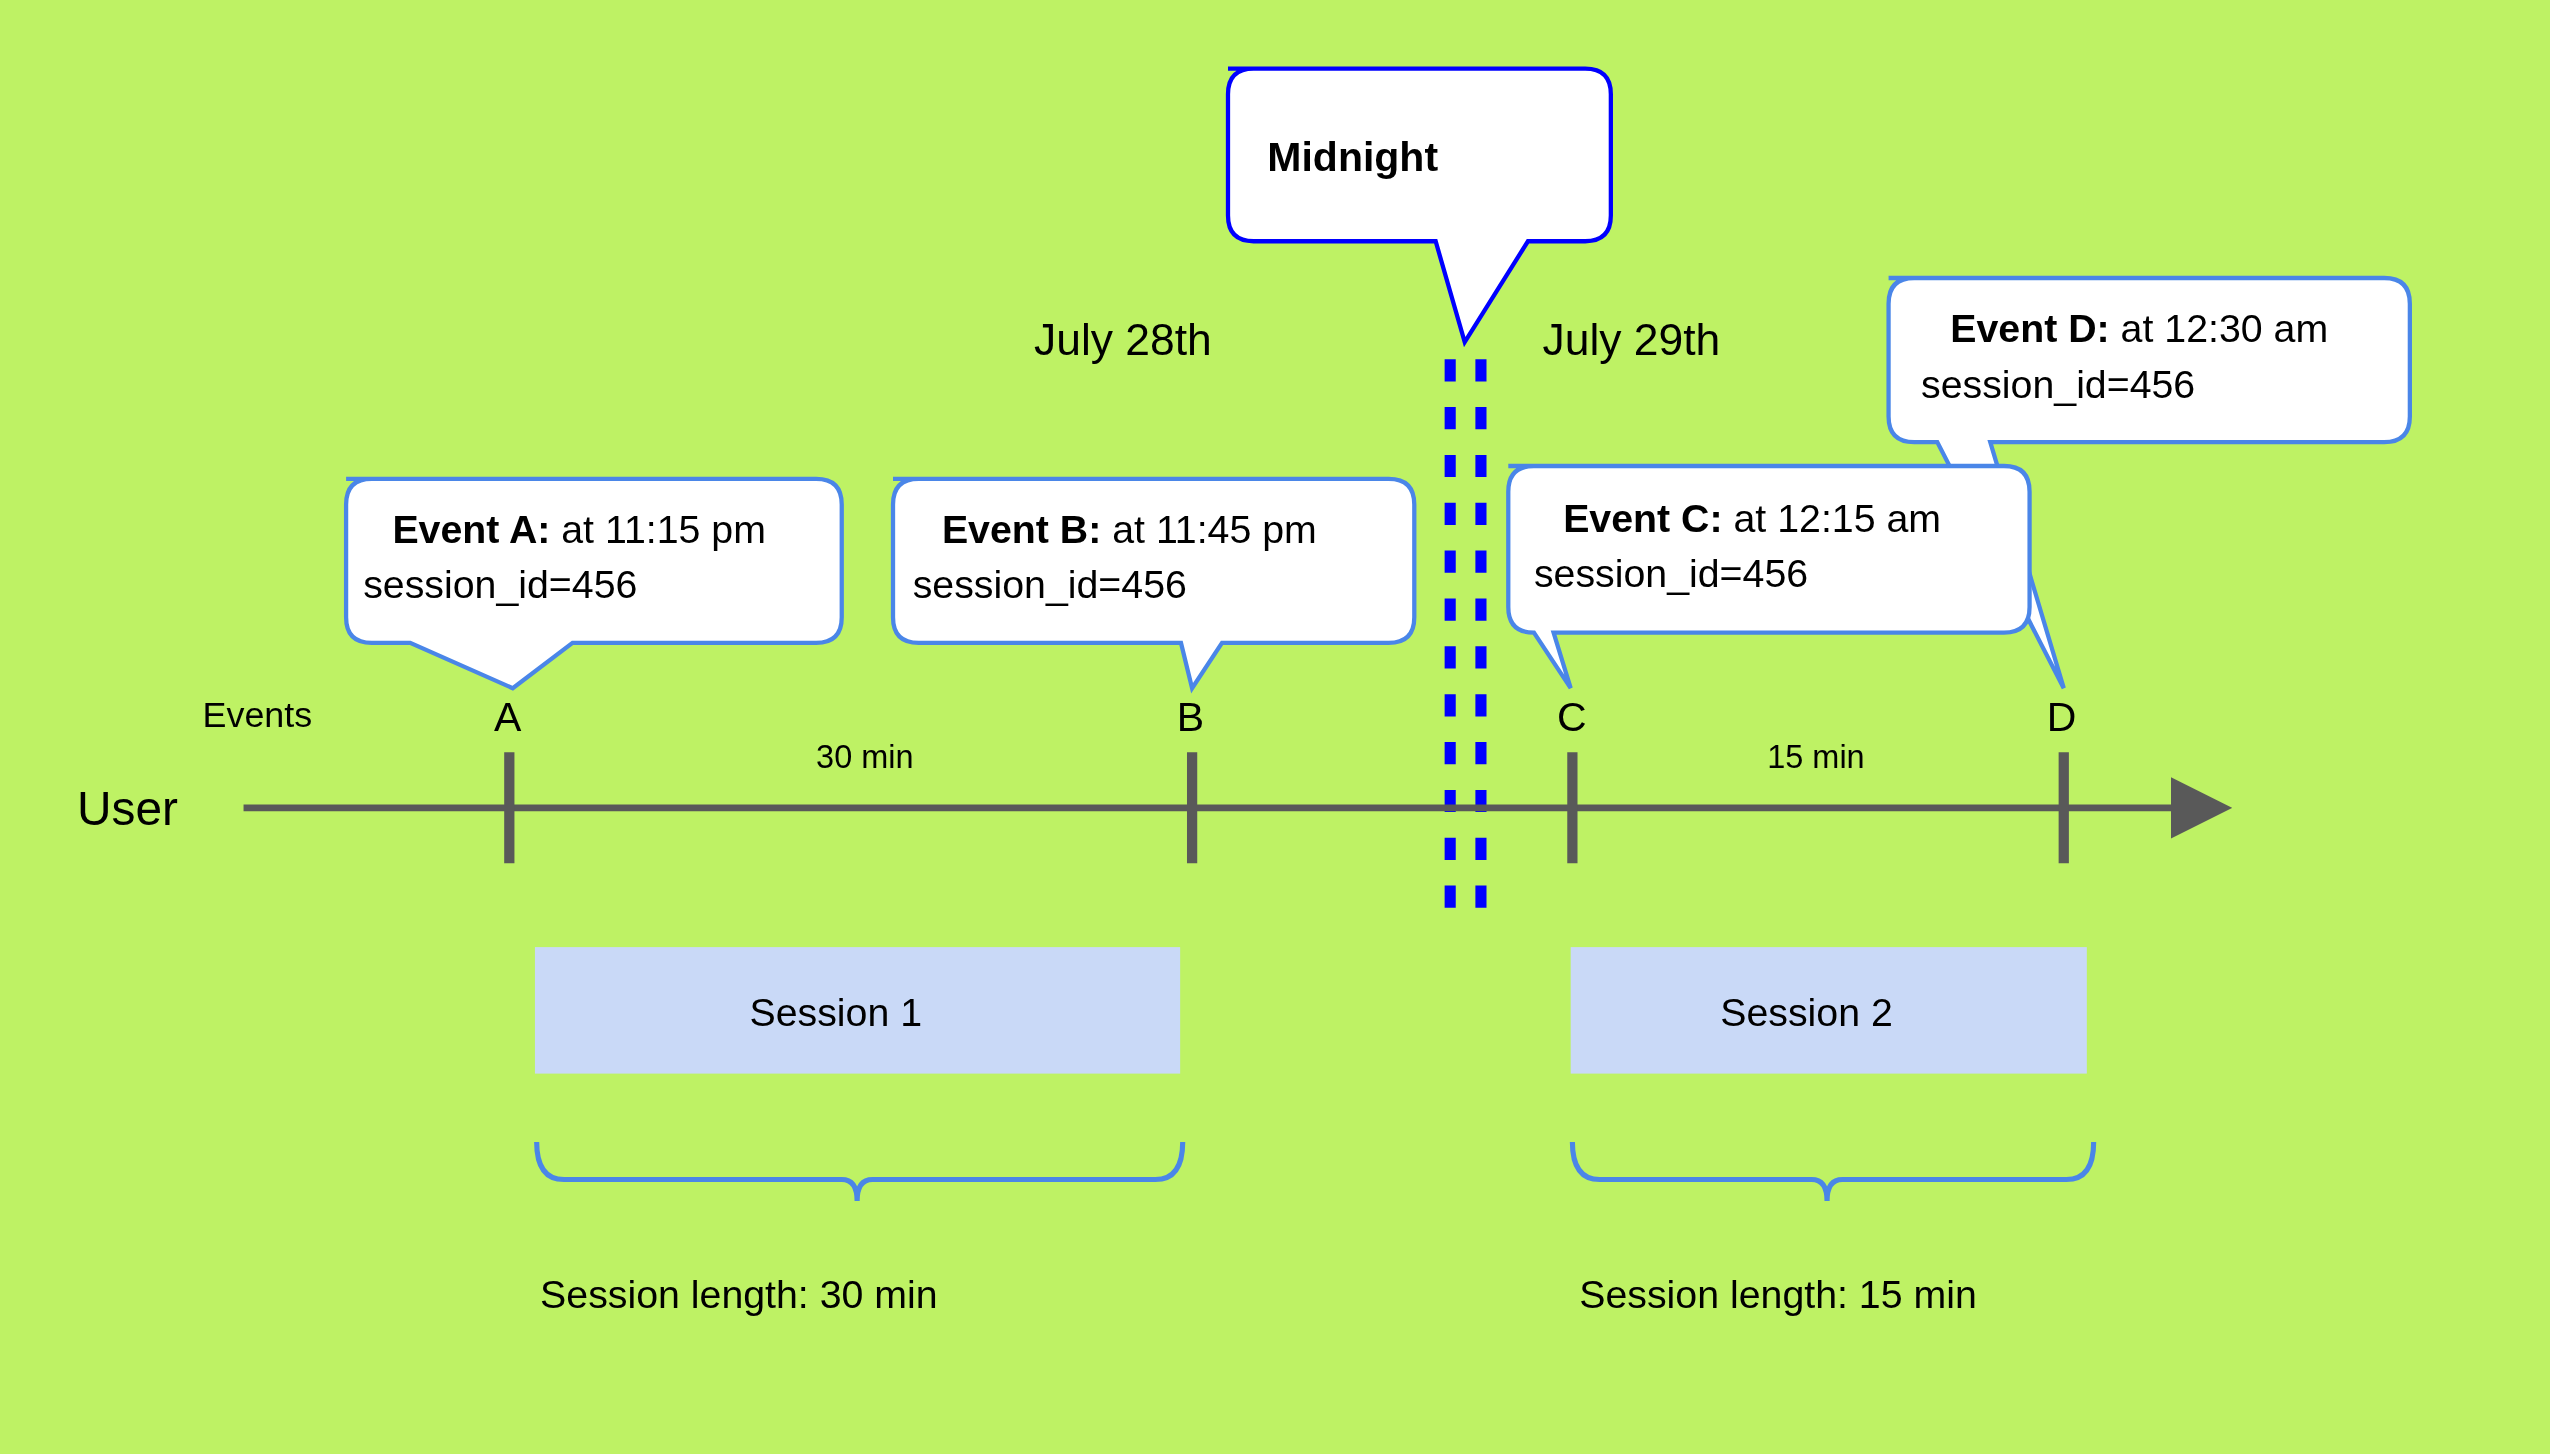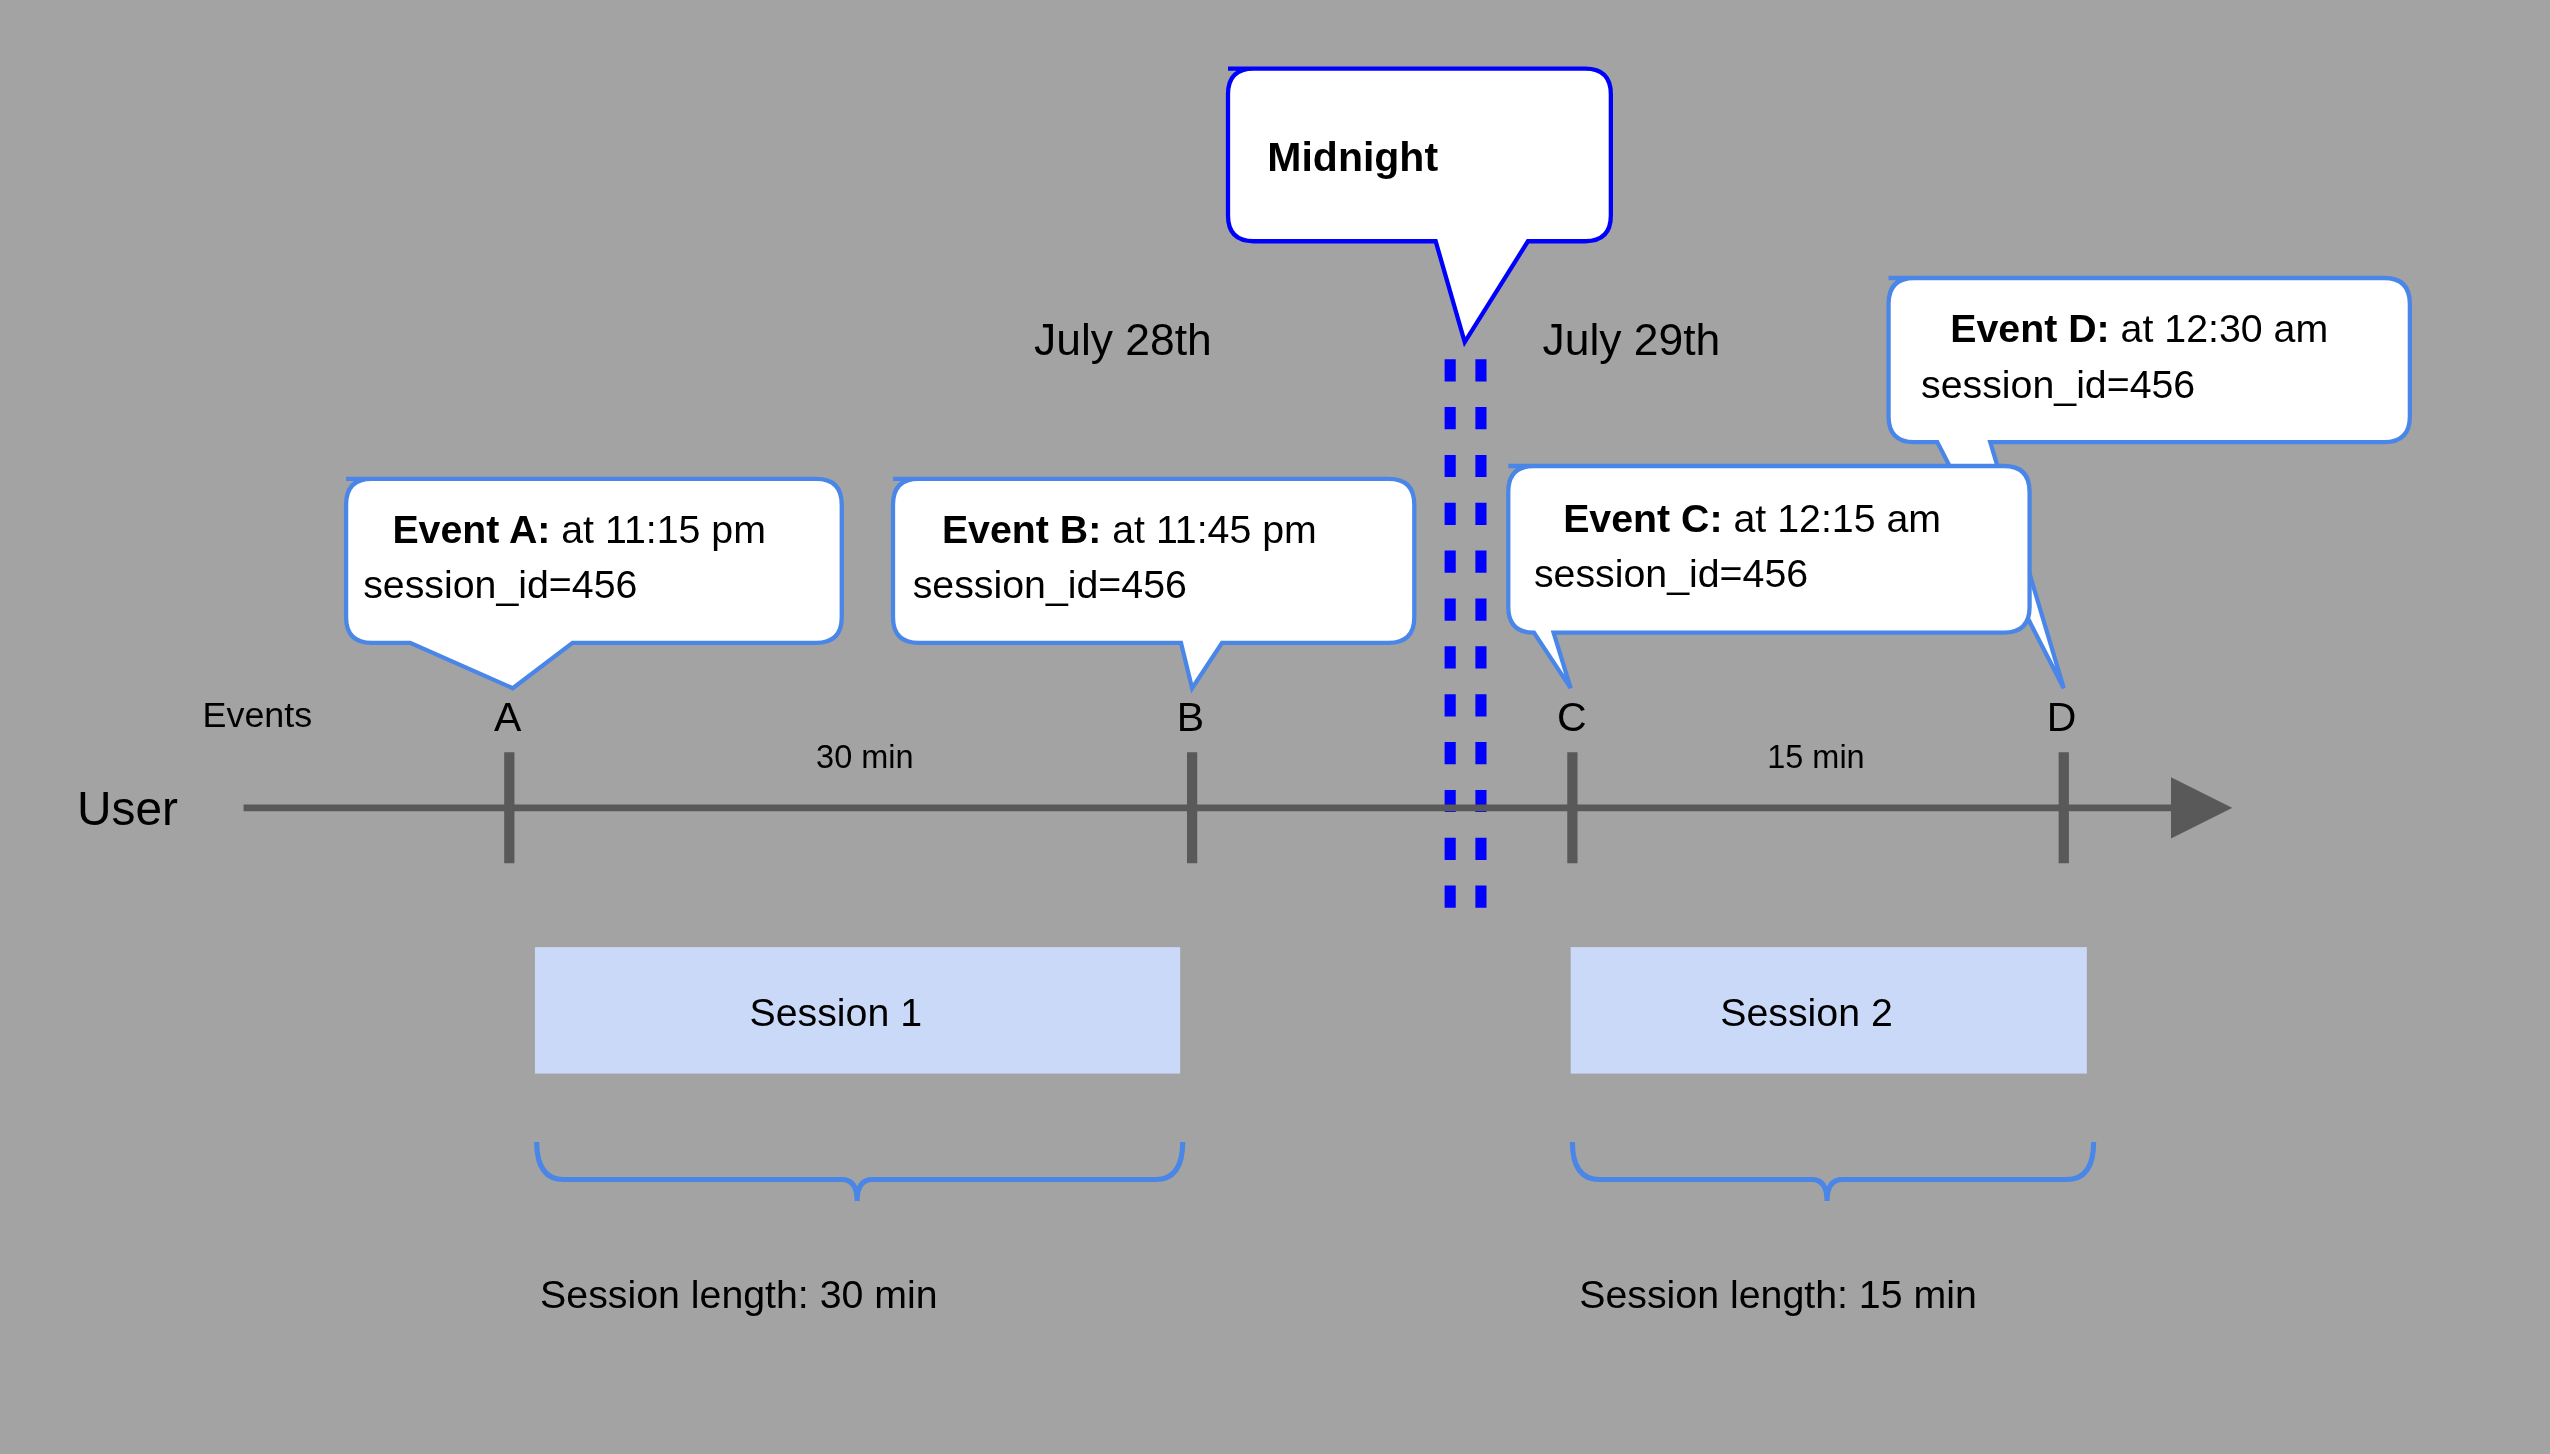--- a/index.html
+++ b/index.html
@@ -10,21 +10,21 @@
   body {
     width: 2550px;
     height: 1455px;
     overflow: hidden;
     font-family: "Liberation Sans", sans-serif;
   }
   #diagram-root {
     position: relative;
     width: 2550px;
     height: 1455px;
-    background: #a3a3a3;
+    background: #bef264;
   }
   svg.canvas {
     position: absolute;
     top: 0;
     left: 0;
     width: 2550px;
     height: 1455px;
     display: block;
   }
   text {

